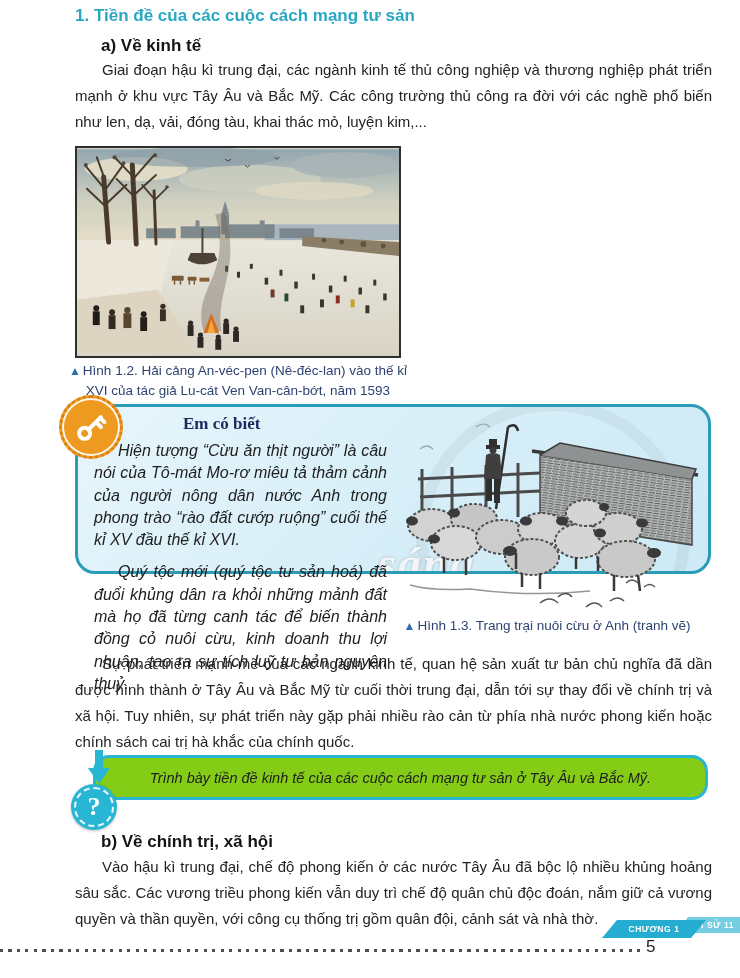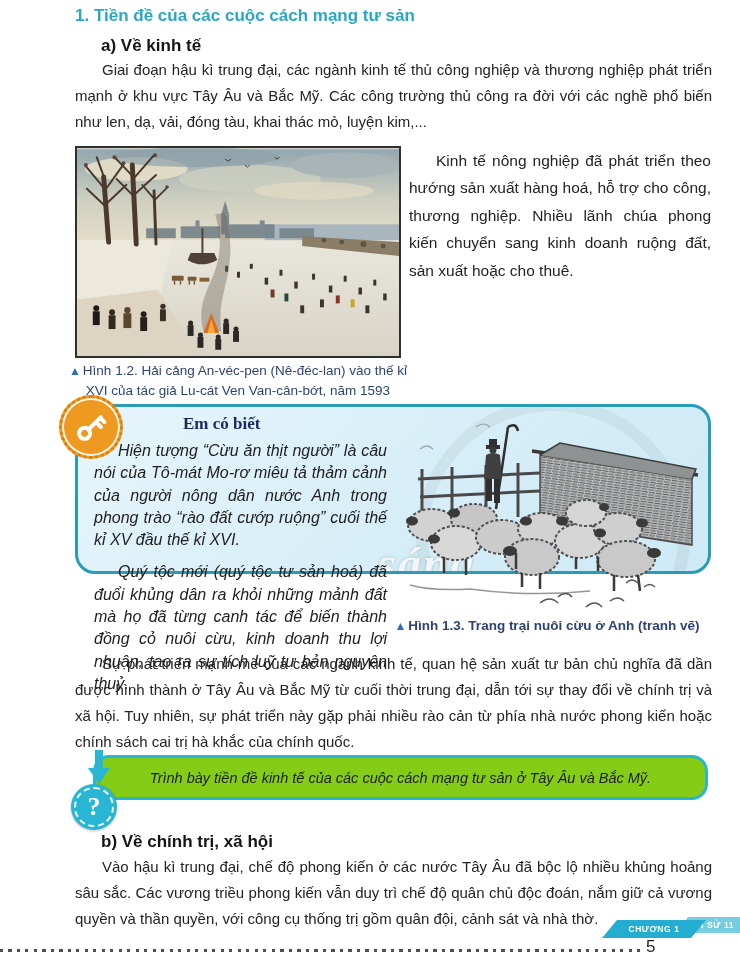--- a/index.html
+++ b/index.html
@@ -20,21 +20,21 @@
   #para-politics{left:75px;top:854px;width:637px;}
   
   #fig12{left:75px;top:146px;width:326px;height:212px;border:2px solid #2f2f2f;box-sizing:border-box;background:#cfd3c8;}
   #fig12 svg{display:block;width:100%;height:100%;}
   
   #rightcol{left:409px;top:147px;width:302px;font-size:15.5px;line-height:27.4px;text-align:justify;}
   #rightcol p{margin:0;text-indent:27px;}
   
   .caption{font-size:13.5px;line-height:19px;color:#2f4373;text-align:center;}
   #cap12{left:60px;top:361px;width:356px;}
-  #cap13{left:386px;top:616px;width:322px;font-weight:700;}
+  #cap13{left:386px;top:616px;width:322px;font-weight:400;}
   .tri{color:#2f6cb3;font-size:12px;margin-right:2px;}
   
   #knowbox{left:75px;top:404px;width:636px;height:170px;border:3px solid #2b9cb8;border-radius:20px;
     background:linear-gradient(135deg,#e7f5fb 0%,#d6eef8 55%,#cdeaf6 100%);box-sizing:border-box;overflow:hidden;}
   #know-title{left:183px;top:414px;font-size:17px;font-weight:bold;color:#1b2a5e;font-family:"Liberation Serif", serif;}
   #know-text{left:94px;top:440px;width:293px;}
   #know-text p{margin:0 0 10px 0;font-style:italic;font-size:16px;line-height:22.3px;text-align:justify;text-indent:24px;color:#1e1e1e;}
   
   #key-badge{left:59px;top:395px;width:64px;height:64px;background:#ee9a20;border:3px dotted #d9820f;
     border-radius:50%;box-sizing:border-box;display:flex;align-items:center;justify-content:center;
@@ -194,21 +194,20 @@
       <rect x="64" y="170" width="7" height="14" fill="#241f1a"></rect>
         <circle cx="67.5" cy="167" r="3" fill="#241f1a"></circle>
       <rect x="84" y="162" width="6" height="12" fill="#3a2f24"></rect>
         <circle cx="87" cy="159" r="2.7" fill="#3a2f24"></circle>
     </g>
     <path d="M150,10 l3,2 l3,-2 M170,16 l2.5,2 l2.5,-2 M200,8 l2.5,2 l2.5,-2" stroke="#3c3c3c" stroke-width="1" fill="none"></path>
   </svg>
 </div>
 
 <div class="abs" id="rightcol">
-  <p>Kinh tế nông nghiệp đã phát triển theo hướng sản xuất hàng hoá, hỗ trợ cho công, thương nghiệp. Nhiều lãnh chúa phong kiến chuyển sang kinh doanh ruộng đất, sản xuất hoặc cho thuê.</p>
 </div>
 
 <div class="abs caption" id="cap12"><span class="tri">▲</span><span>Hình 1.2. Hải cảng An-véc-pen (Nê-đéc-lan) vào thế kỉ XVI của tác giả Lu-cát Ven Van-cân-bớt, năm 1593</span></div>
 
 <div class="abs" id="knowbox">
   <div class="abs" id="wm-ring"></div>
   <div class="abs" id="wm-text">sáng</div>
 </div>
 <div class="abs" id="key-badge">
   <svg width="40" height="40" viewBox="0 0 40 40">

